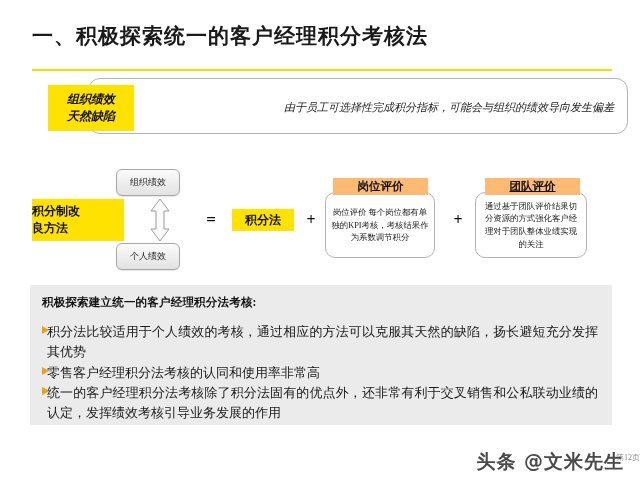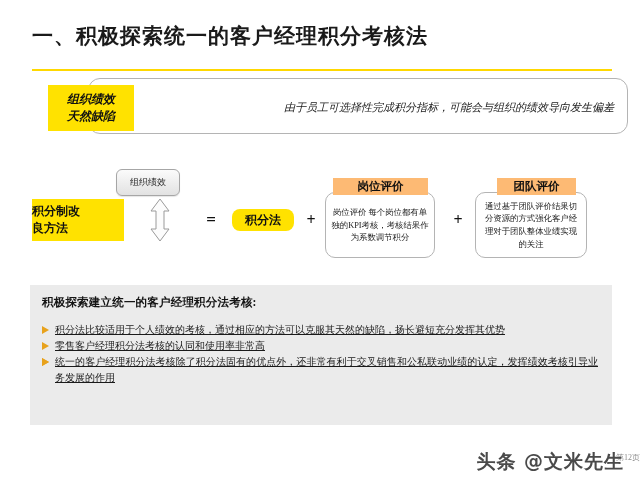--- a/index.html
+++ b/index.html
@@ -166,21 +166,20 @@
     top: 54px;
     width: 62px;
     height: 22px;
     background: #ffe200;
     display: flex;
     align-items: center;
     justify-content: center;
     font-size: 12px;
     font-weight: bold;
     color: #111111;
-    border-radius: 8px;
   }
 
   .plus-sign {
     position: absolute;
     top: 56px;
     width: 18px;
     text-align: center;
     font-size: 16px;
     font-weight: bold;
     color: #111111;
@@ -222,21 +221,21 @@
     font-size: 11.5px;
     font-weight: bold;
     color: #111111;
     z-index: 2;
   }
 
   #card-post { left: 325px; top: 23px; width: 110px; }
   #card-post .eval-head { left: 8px; width: 95px; }
 
   #card-team { left: 475px; top: 23px; width: 112px; }
-  #card-team .eval-head { left: 22px; width: 79px; }
+  #card-team .eval-head { left: 10px; width: 95px; text-decoration: underline; }
 
   
   #summary-panel {
     position: absolute;
     left: 30px;
     top: 285px;
     width: 582px;
     height: 140px;
     background: #ebebeb;
     box-sizing: border-box;
@@ -244,27 +243,26 @@
   }
   #summary-heading {
     font-size: 11.5px;
     font-weight: bold;
     color: #151515;
     margin: 0 0 12px 0;
     letter-spacing: 0.2px;
   }
   .summary-item {
     position: relative;
-    padding-left: 13px;
-    font-size: 10px;
+    padding-left: 5px;
+    font-size: 13px;
     color: #1a1a1a;
     line-height: 1.52;
     margin-top: 1px;
     text-align: justify;
-    text-decoration: underline;
   }
   .summary-item .bullet-arrow {
     position: absolute;
     left: 0px;
     top: 4px;
     width: 0;
     height: 0;
     border-left: 7px solid #e8a21c;
     border-top: 4.5px solid transparent;
     border-bottom: 4.5px solid transparent;
@@ -315,20 +313,21 @@
       <span>积分制改</span>
       <span>良方法</span>
     </div>
 
     <div class="perf-box" id="org-perf">组织绩效</div>
 
     <svg id="perf-arrow" viewBox="0 0 24 44">
       <polygon points="12,1 21,13 16,13 16,31 21,31 12,43 3,31 8,31 8,13 3,13" fill="#fcfcfc" stroke="#9a9a9a" stroke-width="1"></polygon>
     </svg>
 
+    <div class="perf-box" id="ind-perf">个人绩效</div>
 
     <div id="equals-sign">=</div>
 
     <div id="points-label">积分法</div>
 
     <div class="plus-sign" id="plus-1">+</div>
 
     <div class="eval-card" id="card-post">
       <div class="eval-body">岗位评价
 每个岗位都有单独的KPI考核，考核结果作为系数调节积分</div>

